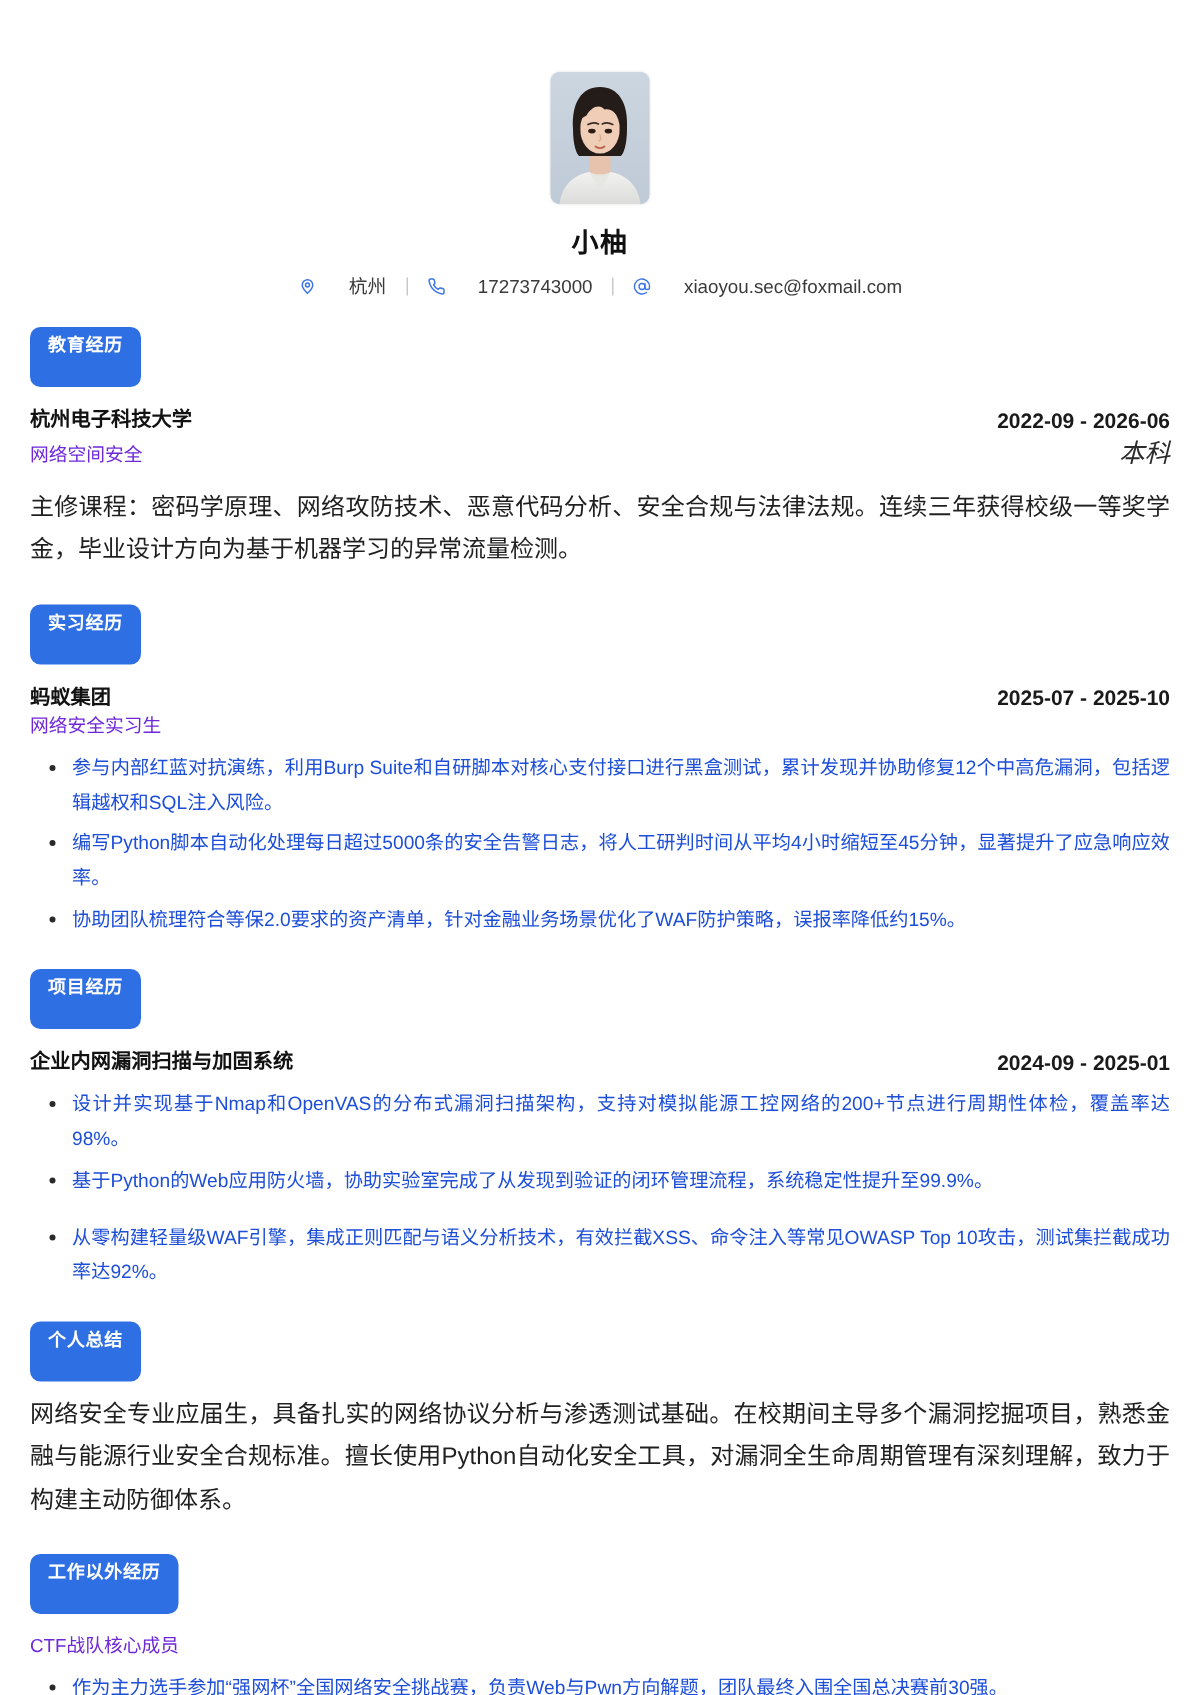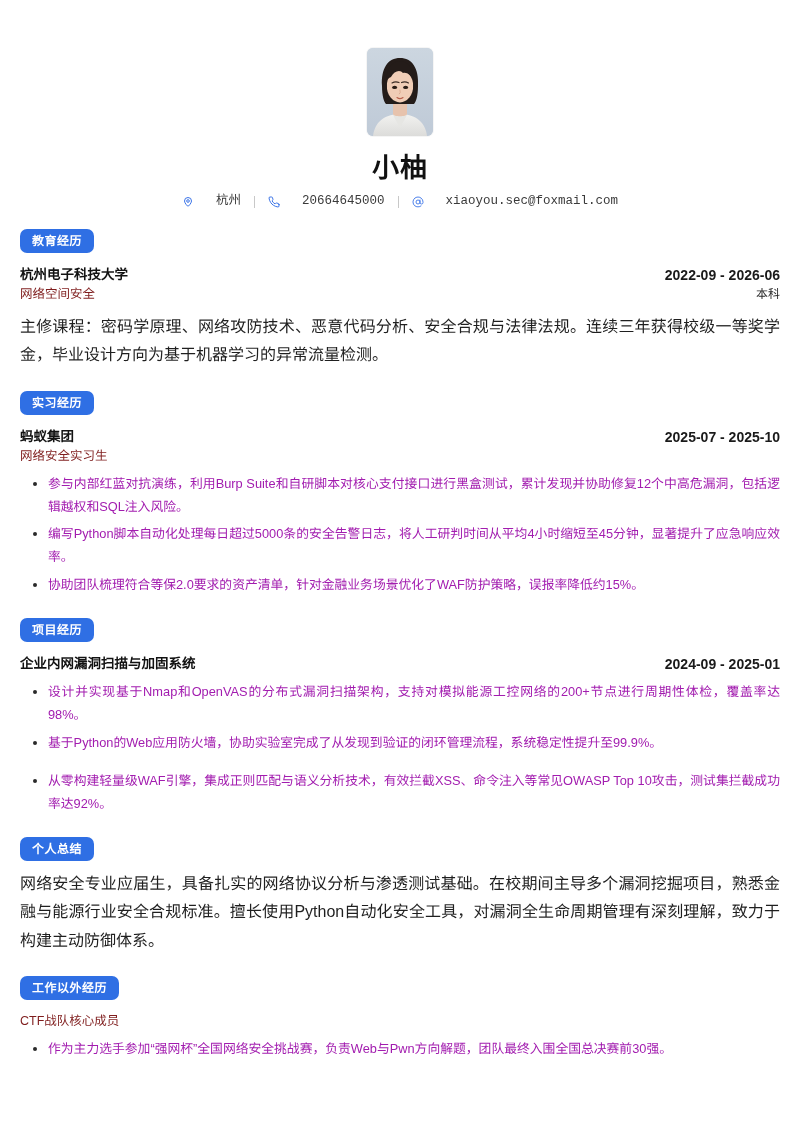--- a/index.html
+++ b/index.html
@@ -35,21 +35,21 @@
     margin: 0 auto;
     border-radius: 6px;
     overflow: hidden;
     position: relative;
     background: linear-gradient(170deg, #c9d3dd 0%, #bdc8d4 45%, #c4ced9 100%);
     box-shadow: 0 0 0 1px rgba(0,0,0,0.04);
   }
   .avatar svg { display: block; width: 100%; height: 100%; }
 
   .name {
-    font-size: 27px;
+    font-size: 18px;
     font-weight: 700;
     letter-spacing: 1px;
     margin-top: 16px;
     color: #111111;
     line-height: 1.2;
   }
   .contact {
     margin-top: 11px;
     font-size: 12.5px;
     color: #3a3a3a;
@@ -57,21 +57,20 @@
     justify-content: center;
     align-items: center;
     gap: 0;
   }
   .contact-item {
     display: inline-flex;
     align-items: center;
     gap: 22px;
     padding: 0 13px;
     line-height: 1;
-    font-family: Liberation Mono, monospace;
   }
   .contact-sep {
     width: 1px;
     height: 12px;
     background: #c8c8c8;
   }
   .c-icon {
     display: inline-flex;
     align-items: center;
     justify-content: center;
@@ -82,78 +81,79 @@
   .c-icon svg { width: 12px; height: 12px; display:block; }
 
   
   .section { margin-top: 21px; }
   .badge {
     display: inline-block;
     background: #2f6fe4;
     color: #ffffff;
     font-size: 12px;
     font-weight: 700;
-    padding: 6px 12px 6px 12px;
+    padding: 6px 12px 22px 12px;
     border-radius: 7px;
     line-height: 1;
     letter-spacing: 0.5px;
   }
 
   
   .entry { margin-top: 12px; }
   .entry + .entry { margin-top: 16px; }
   .row {
     display: flex;
     justify-content: space-between;
-    align-items: flex-start;
+    align-items: center;
   }
   .org {
     font-size: 13.5px;
     font-weight: 700;
     color: #121212;
     line-height: 1.45;
   }
   .date {
     font-size: 14px;
     font-weight: 700;
     color: #1a1a1a;
     white-space: nowrap;
     line-height: 1.45;
   }
   .role {
     font-size: 12.5px;
-    color: #7f1d1d;
+    color: #6d28d9;
     line-height: 1.5;
   }
   .meta-right {
-    font-size: 12px;
+    font-size: 17px;
     color: #2b2b2b;
     white-space: nowrap;
     line-height: 1.5;
+    font-style: italic;
   }
 
   .para {
     font-size: 16px;
     line-height: 1.78;
     color: #1f1f1f;
     margin-top: 9px;
     text-align: justify;
   }
 
   ul.bullets {
     list-style: none;
     margin: 7px 0 0 0;
     padding: 0;
   }
   ul.bullets li {
     position: relative;
     padding-left: 28px;
     font-size: 12.8px;
     line-height: 1.78;
-    color: #a21caf;
+    color: #1d4ed8;
     margin-bottom: 5px;
     text-align: justify;
   }
   ul.bullets li::before {
     content: "";
     position: absolute;
     left: 13px;
     top: 9px;
     width: 4px;
     height: 4px;
@@ -220,21 +220,21 @@
       </span>
 
       <span class="contact-sep"></span>
 
       <span class="contact-item">
         <span class="c-icon">
           <svg viewBox="0 0 24 24" fill="none" stroke="currentColor" stroke-width="2" stroke-linecap="round" stroke-linejoin="round">
             <path d="M22 16.9v3a2 2 0 0 1-2.2 2 19.8 19.8 0 0 1-8.6-3.1 19.5 19.5 0 0 1-6-6A19.8 19.8 0 0 1 2.1 4.2 2 2 0 0 1 4.1 2h3a2 2 0 0 1 2 1.7c.1 1 .4 1.9.7 2.8a2 2 0 0 1-.5 2.1L8.1 9.8a16 16 0 0 0 6 6l1.2-1.2a2 2 0 0 1 2.1-.5c.9.3 1.8.6 2.8.7a2 2 0 0 1 1.8 2.1z"></path>
           </svg>
         </span>
-        <span>20664645000</span>
+        <span>17273743000</span>
       </span>
 
       <span class="contact-sep"></span>
 
       <span class="contact-item">
         <span class="c-icon">
           <svg viewBox="0 0 24 24" fill="none" stroke="currentColor" stroke-width="1.8">
             <circle cx="12" cy="12" r="4"></circle>
             <path d="M16 8v5a3 3 0 0 0 6 0v-1a10 10 0 1 0-4 8" stroke-linecap="round"></path>
           </svg>

